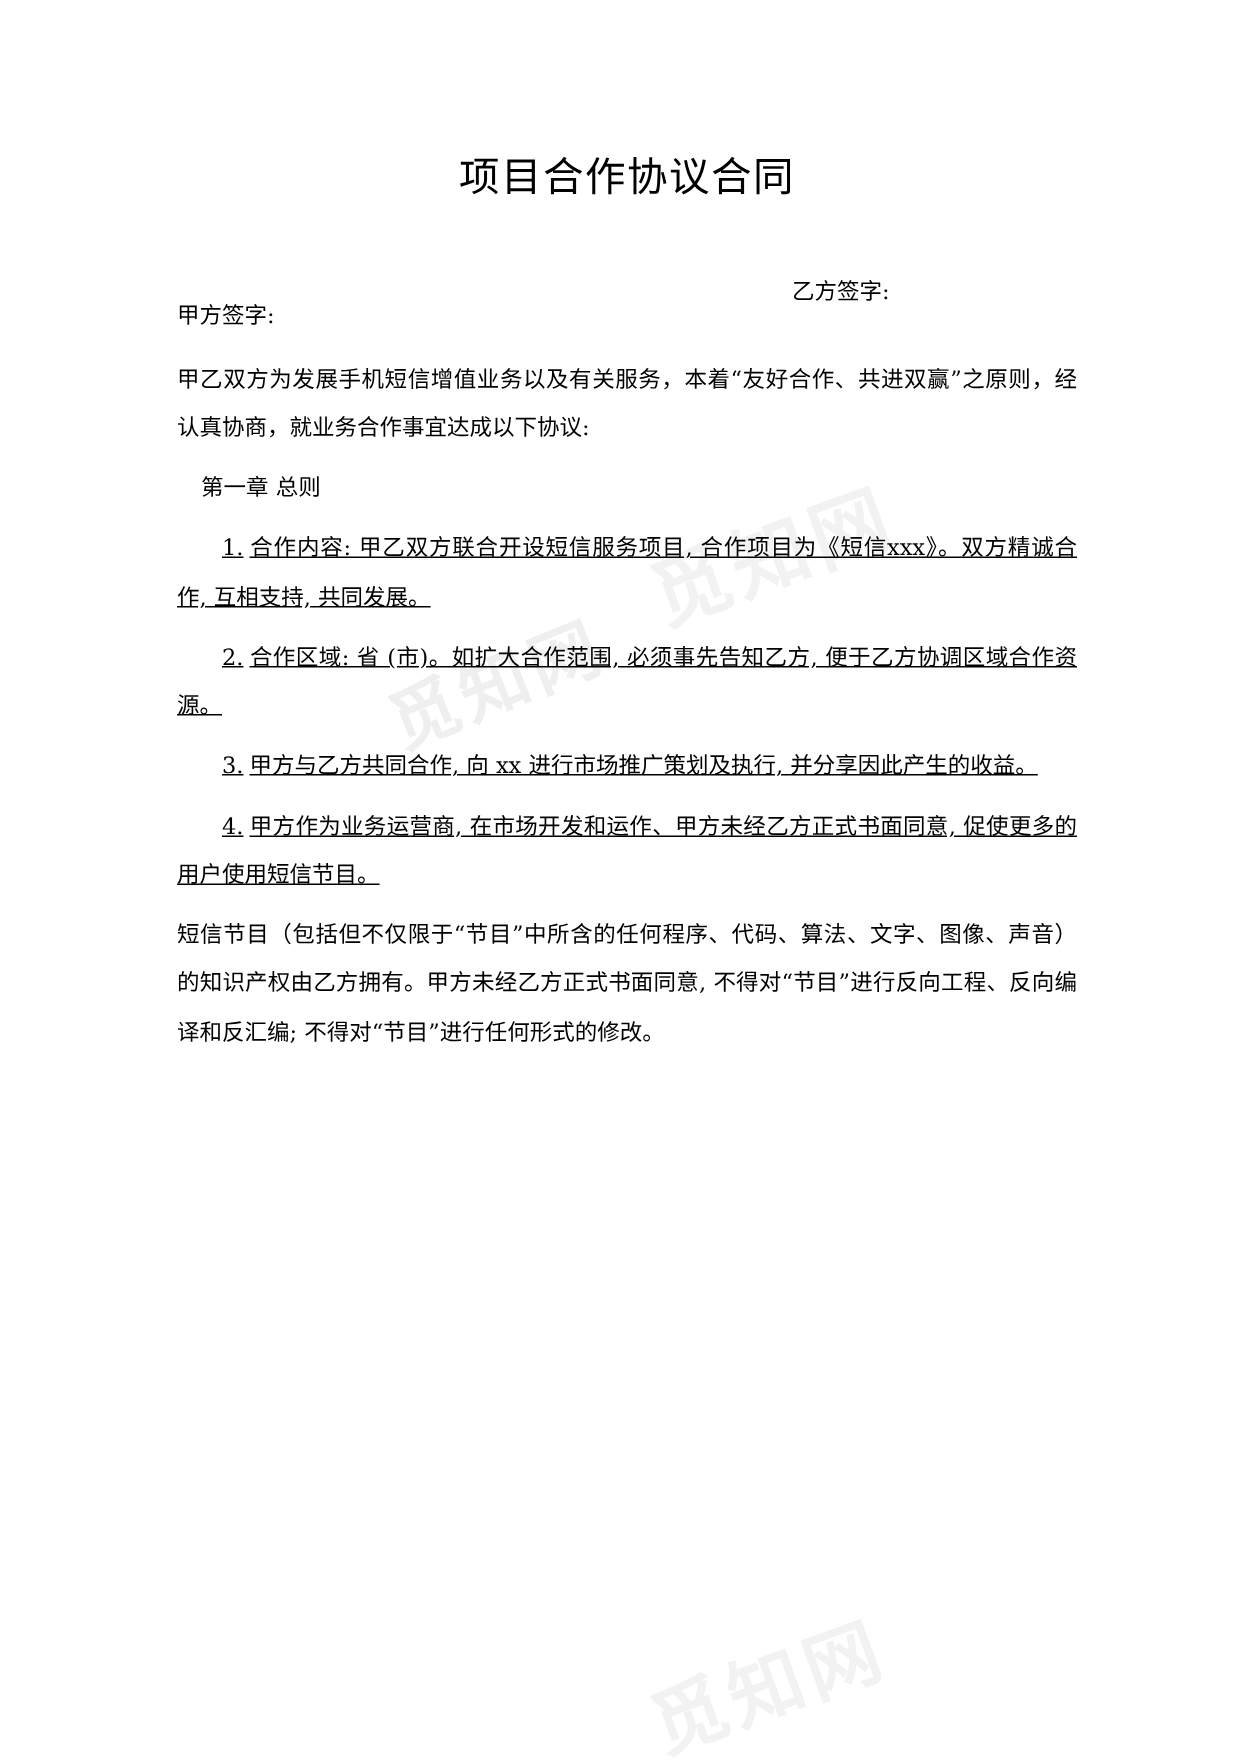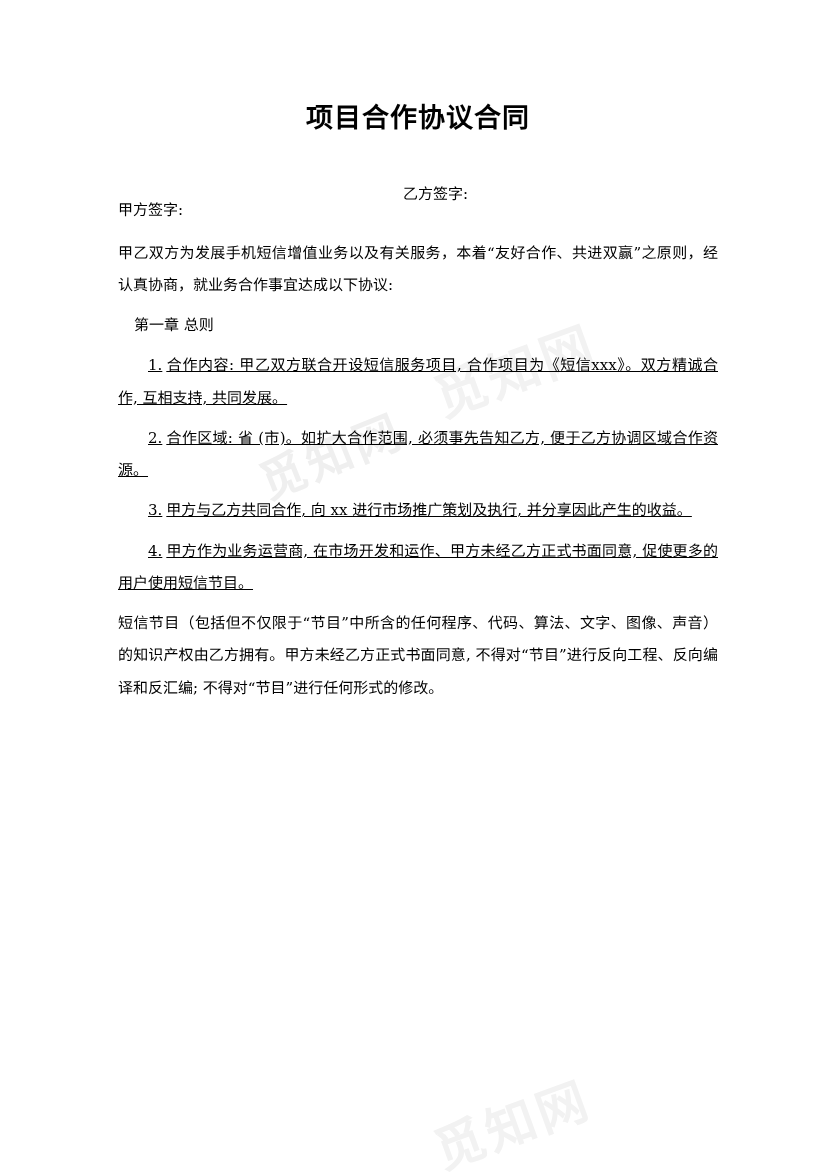--- a/index.html
+++ b/index.html
@@ -59,34 +59,34 @@
     position: absolute;
     left: 118px;
     top: 96px;
     width: 600px;
     z-index: 2;
   }
 
   .doc-title {
     text-align: center;
     font-size: 27px;
-    font-weight: bold;
+    font-weight: normal;
     letter-spacing: 1px;
     margin: 0 0 44px 0;
     font-family: "DejaVu Serif", "Liberation Serif", serif;
   }
 
   .sig-row {
     display: flex;
     font-size: 15px;
     line-height: 2.1;
     margin-bottom: 10px;
   }
   .sig-row .sig-a { width: 285px; margin-top: 16px; }
-  .sig-row .sig-b { flex: 1; }
+  .sig-row .sig-b { flex: 1; text-align: center; }
 
   p.para {
     font-size: 15px;
     line-height: 2.15;
     margin: 0 0 8px 0;
     text-align: justify;
     text-justify: inter-ideograph;
   }
 
   p.section {

